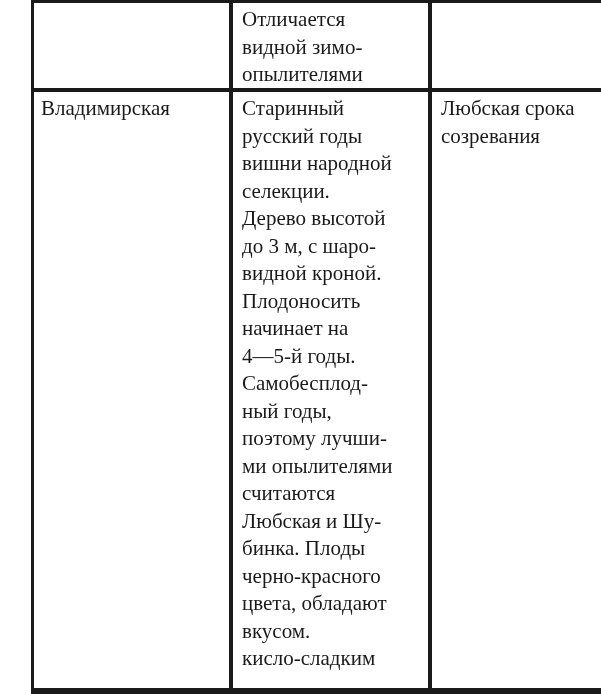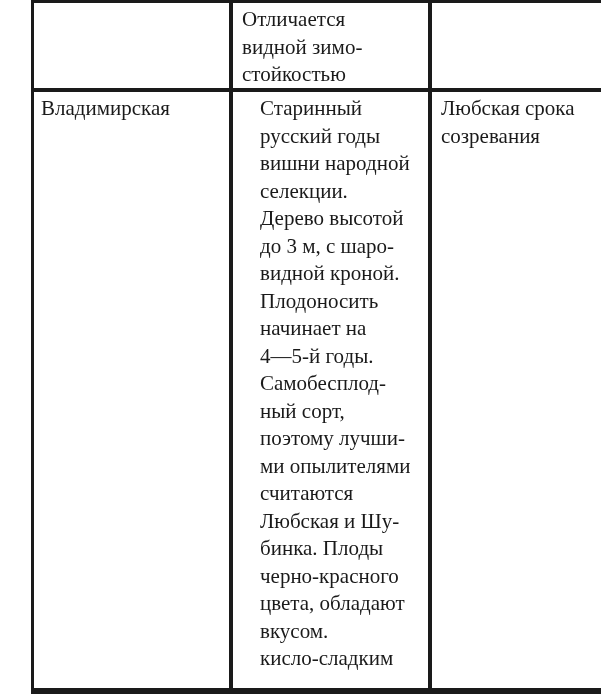--- a/index.html
+++ b/index.html
@@ -28,42 +28,42 @@
   <div class="vline" style="left:198px;"></div>
   <div class="vline" style="left:397px;"></div>
   <div class="vline" style="left:596px;width:5px;"></div>
 
   <div class="cell" style="left:10px;top:5px;width:185px;">
     <span class="ln"></span>
   </div>
   <div class="cell" style="left:211px;top:6px;width:184px;">
     <span class="ln">Отличается</span>
     <span class="ln">видной зимо-</span>
-    <span class="ln">стойкостью</span>
+    <span class="ln">опылителями</span>
   </div>
   <div class="cell" style="left:410px;top:6px;width:184px;">
     <span class="ln"></span>
   </div>
 
   <div class="cell" style="left:10px;top:95px;width:185px;">
     <span class="ln">Владимирская</span>
   </div>
-  <div class="cell" style="left:229px;top:95px;width:184px;">
+  <div class="cell" style="left:211px;top:95px;width:184px;">
     <span class="ln">Старинный</span>
     <span class="ln">русский годы</span>
     <span class="ln">вишни народной</span>
     <span class="ln">селекции.</span>
     <span class="ln">Дерево высотой</span>
     <span class="ln">до 3 м, с шаро-</span>
     <span class="ln">видной кроной.</span>
     <span class="ln">Плодоносить</span>
     <span class="ln">начинает на</span>
     <span class="ln">4—5-й годы.</span>
     <span class="ln">Самобесплод-</span>
-    <span class="ln">ный сорт,</span>
+    <span class="ln">ный годы,</span>
     <span class="ln">поэтому лучши-</span>
     <span class="ln">ми опылителями</span>
     <span class="ln">считаются</span>
     <span class="ln">Любская и Шу-</span>
     <span class="ln">бинка. Плоды</span>
     <span class="ln">черно-красного</span>
     <span class="ln">цвета, обладают</span>
     <span class="ln">вкусом.</span>
     <span class="ln">кисло-сладким</span>
   </div>

